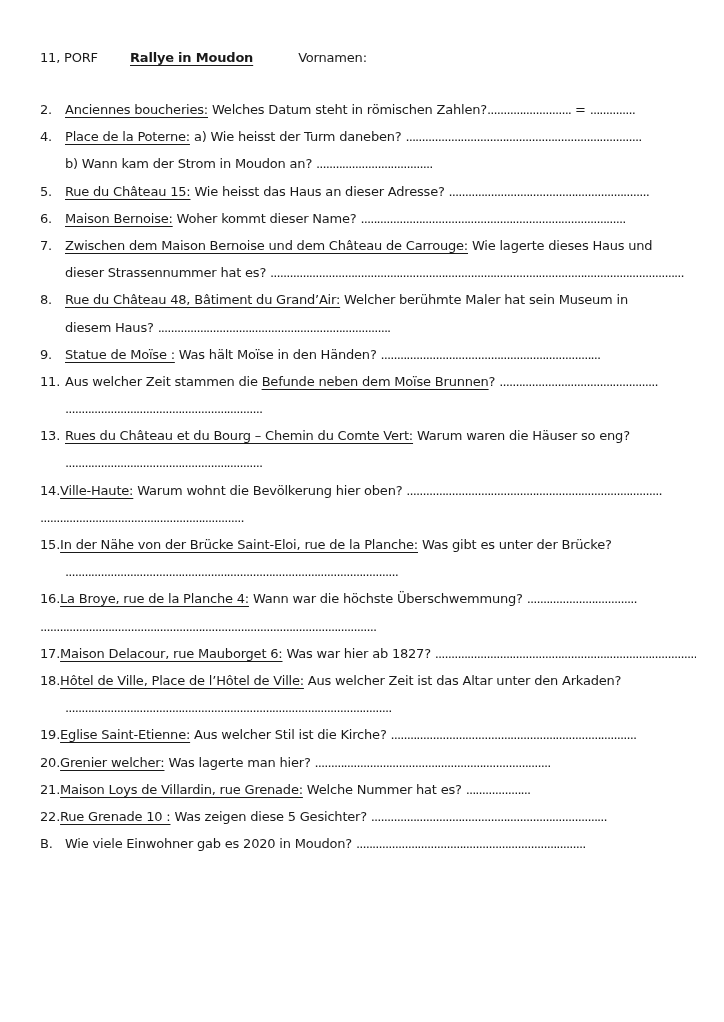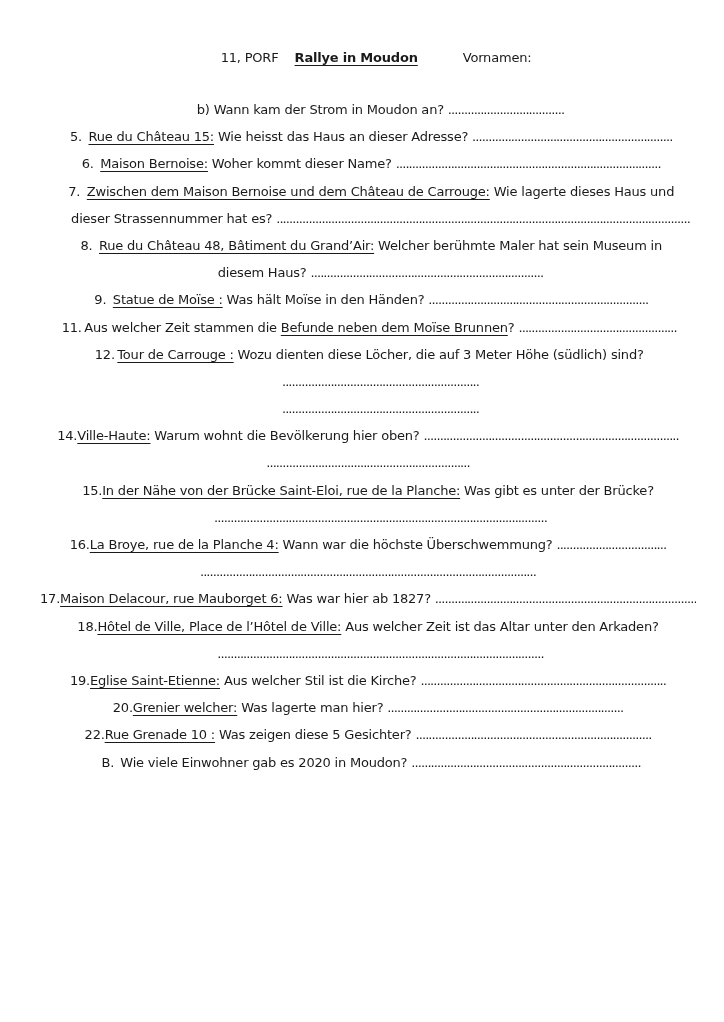--- a/index.html
+++ b/index.html
@@ -13,21 +13,20 @@
     height: 1022px;
     margin: 0 auto;
     background: #ffffff;
     box-sizing: border-box;
     padding: 44px 28px 0 40px;
     overflow: hidden;
     font-family: "DejaVu Sans", sans-serif;
     font-size: 13px;
     color: #1a1a1a;
     letter-spacing: -0.2px;
-    text-align: center;
   }
   .header {
     height: 27px;
     line-height: 27px;
     white-space: nowrap;
   }
   .course {
     display: inline-block;
     width: 90px;
   }
@@ -62,39 +61,42 @@
   }
 </style>
 </head>
 <body>
 
 <div class="page">
   <div class="header">
     <span class="course">11, PORF</span><span class="title">Rallye in Moudon</span><span class="names">Vornamen:</span>
   </div>
   <div id="questions">
+      <div class="line"><span class="qnum gap">2.</span><span class="uline">Anciennes boucheries:</span><span> Welches Datum steht in römischen Zahlen?</span><span class="dots">..........................</span><span> = </span><span class="dots">..............</span></div>
+      <div class="line"><span class="qnum gap">4.</span><span class="uline">Place de la Poterne:</span><span> a) Wie heisst der Turm daneben? </span><span class="dots">.........................................................................</span></div>
       <div class="line cont-hang"><span>b) Wann kam der Strom in Moudon an? </span><span class="dots">....................................</span></div>
       <div class="line"><span class="qnum gap">5.</span><span class="uline">Rue du Château 15:</span><span> Wie heisst das Haus an dieser Adresse? </span><span class="dots">..............................................................</span></div>
       <div class="line"><span class="qnum gap">6.</span><span class="uline">Maison Bernoise:</span><span> Woher kommt dieser Name? </span><span class="dots">..................................................................................</span></div>
       <div class="line"><span class="qnum gap">7.</span><span class="uline">Zwischen dem Maison Bernoise und dem Château de Carrouge:</span><span> Wie lagerte dieses Haus und</span></div>
       <div class="line cont-hang"><span>dieser Strassennummer hat es? </span><span class="dots">................................................................................................................................</span></div>
       <div class="line"><span class="qnum gap">8.</span><span class="uline">Rue du Château 48, Bâtiment du Grand’Air:</span><span> Welcher berühmte Maler hat sein Museum in</span></div>
       <div class="line cont-hang"><span>diesem Haus? </span><span class="dots">........................................................................</span></div>
       <div class="line"><span class="qnum gap">9.</span><span class="uline">Statue de Moïse :</span><span> Was hält Moïse in den Händen? </span><span class="dots">....................................................................</span></div>
       <div class="line"><span class="qnum gap">11.</span><span>Aus welcher Zeit stammen die </span><span class="uline">Befunde neben dem Moïse Brunnen</span><span>? </span><span class="dots">.................................................</span></div>
-      <div class="line"><span class="qnum gap">12.</span><span class="uline">Tour de Carrouge :</span><span> Wozu dienten diese Löcher, die auf 3 Meter Höhe (südlich) sind?</span></div>
       <div class="line cont-hang"><span class="dots">.............................................................</span></div>
+      <div class="line"><span class="qnum gap">13.</span><span class="uline">Rues du Château et du Bourg – Chemin du Comte Vert:</span><span> Warum waren die Häuser so eng?</span></div>
       <div class="line cont-hang"><span class="dots">.............................................................</span></div>
       <div class="line"><span class="qnum">14.</span><span class="uline">Ville-Haute:</span><span> Warum wohnt die Bevölkerung hier oben? </span><span class="dots">...............................................................................</span></div>
       <div class="line cont-flush"><span class="dots">...............................................................</span></div>
       <div class="line"><span class="qnum">15.</span><span class="uline">In der Nähe von der Brücke Saint-Eloi, rue de la Planche:</span><span> Was gibt es unter der Brücke?</span></div>
       <div class="line cont-hang"><span class="dots">.......................................................................................................</span></div>
       <div class="line"><span class="qnum">16.</span><span class="uline">La Broye, rue de la Planche 4:</span><span> Wann war die höchste Überschwemmung? </span><span class="dots">..................................</span></div>
       <div class="line cont-flush"><span class="dots">........................................................................................................</span></div>
       <div class="line"><span class="qnum">17.</span><span class="uline">Maison Delacour, rue Mauborget 6:</span><span> Was war hier ab 1827? </span><span class="dots">.................................................................................</span></div>
       <div class="line"><span class="qnum">18.</span><span class="uline">Hôtel de Ville, Place de l’Hôtel de Ville:</span><span> Aus welcher Zeit ist das Altar unter den Arkaden?</span></div>
       <div class="line cont-hang"><span class="dots">.....................................................................................................</span></div>
       <div class="line"><span class="qnum">19.</span><span class="uline">Eglise Saint-Etienne:</span><span> Aus welcher Stil ist die Kirche? </span><span class="dots">............................................................................</span></div>
       <div class="line"><span class="qnum">20.</span><span class="uline">Grenier welcher:</span><span> Was lagerte man hier? </span><span class="dots">.........................................................................</span></div>
+      <div class="line"><span class="qnum">21.</span><span class="uline">Maison Loys de Villardin, rue Grenade:</span><span> Welche Nummer hat es? </span><span class="dots">....................</span></div>
       <div class="line"><span class="qnum">22.</span><span class="uline">Rue Grenade 10 :</span><span> Was zeigen diese 5 Gesichter? </span><span class="dots">.........................................................................</span></div>
       <div class="line"><span class="qnum gap">B.</span><span>Wie viele Einwohner gab es 2020 in Moudon? </span><span class="dots">.......................................................................</span></div>
     </div>
 </div>
 
 </body></html>

